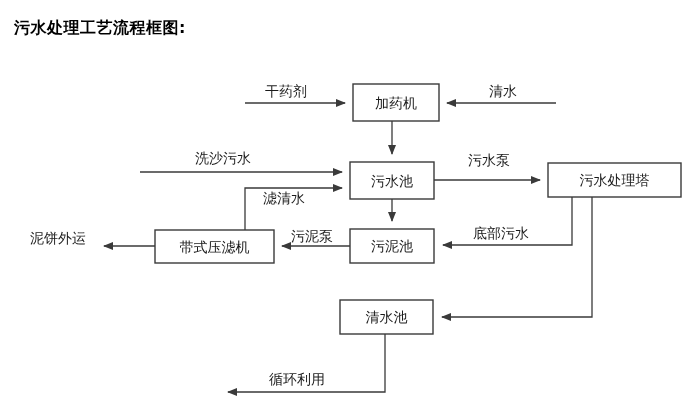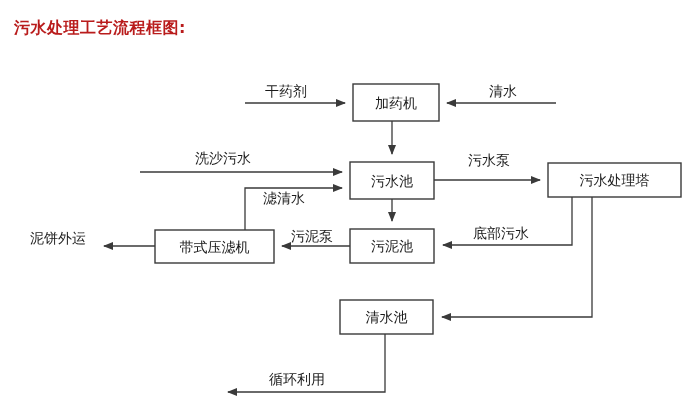--- a/index.html
+++ b/index.html
@@ -16,21 +16,21 @@
     height: 420px;
     background: #ffffff;
     overflow: hidden;
   }
   #diagram-title {
     position: absolute;
     left: 14px;
     top: 18px;
     font-size: 16px;
     font-weight: bold;
-    color: #b91c1c;
+    color: #000000;
     letter-spacing: 0.5px;
     white-space: nowrap;
   }
   #flow-svg {
     position: absolute;
     left: 0;
     top: 0;
     width: 700px;
     height: 420px;
   }

